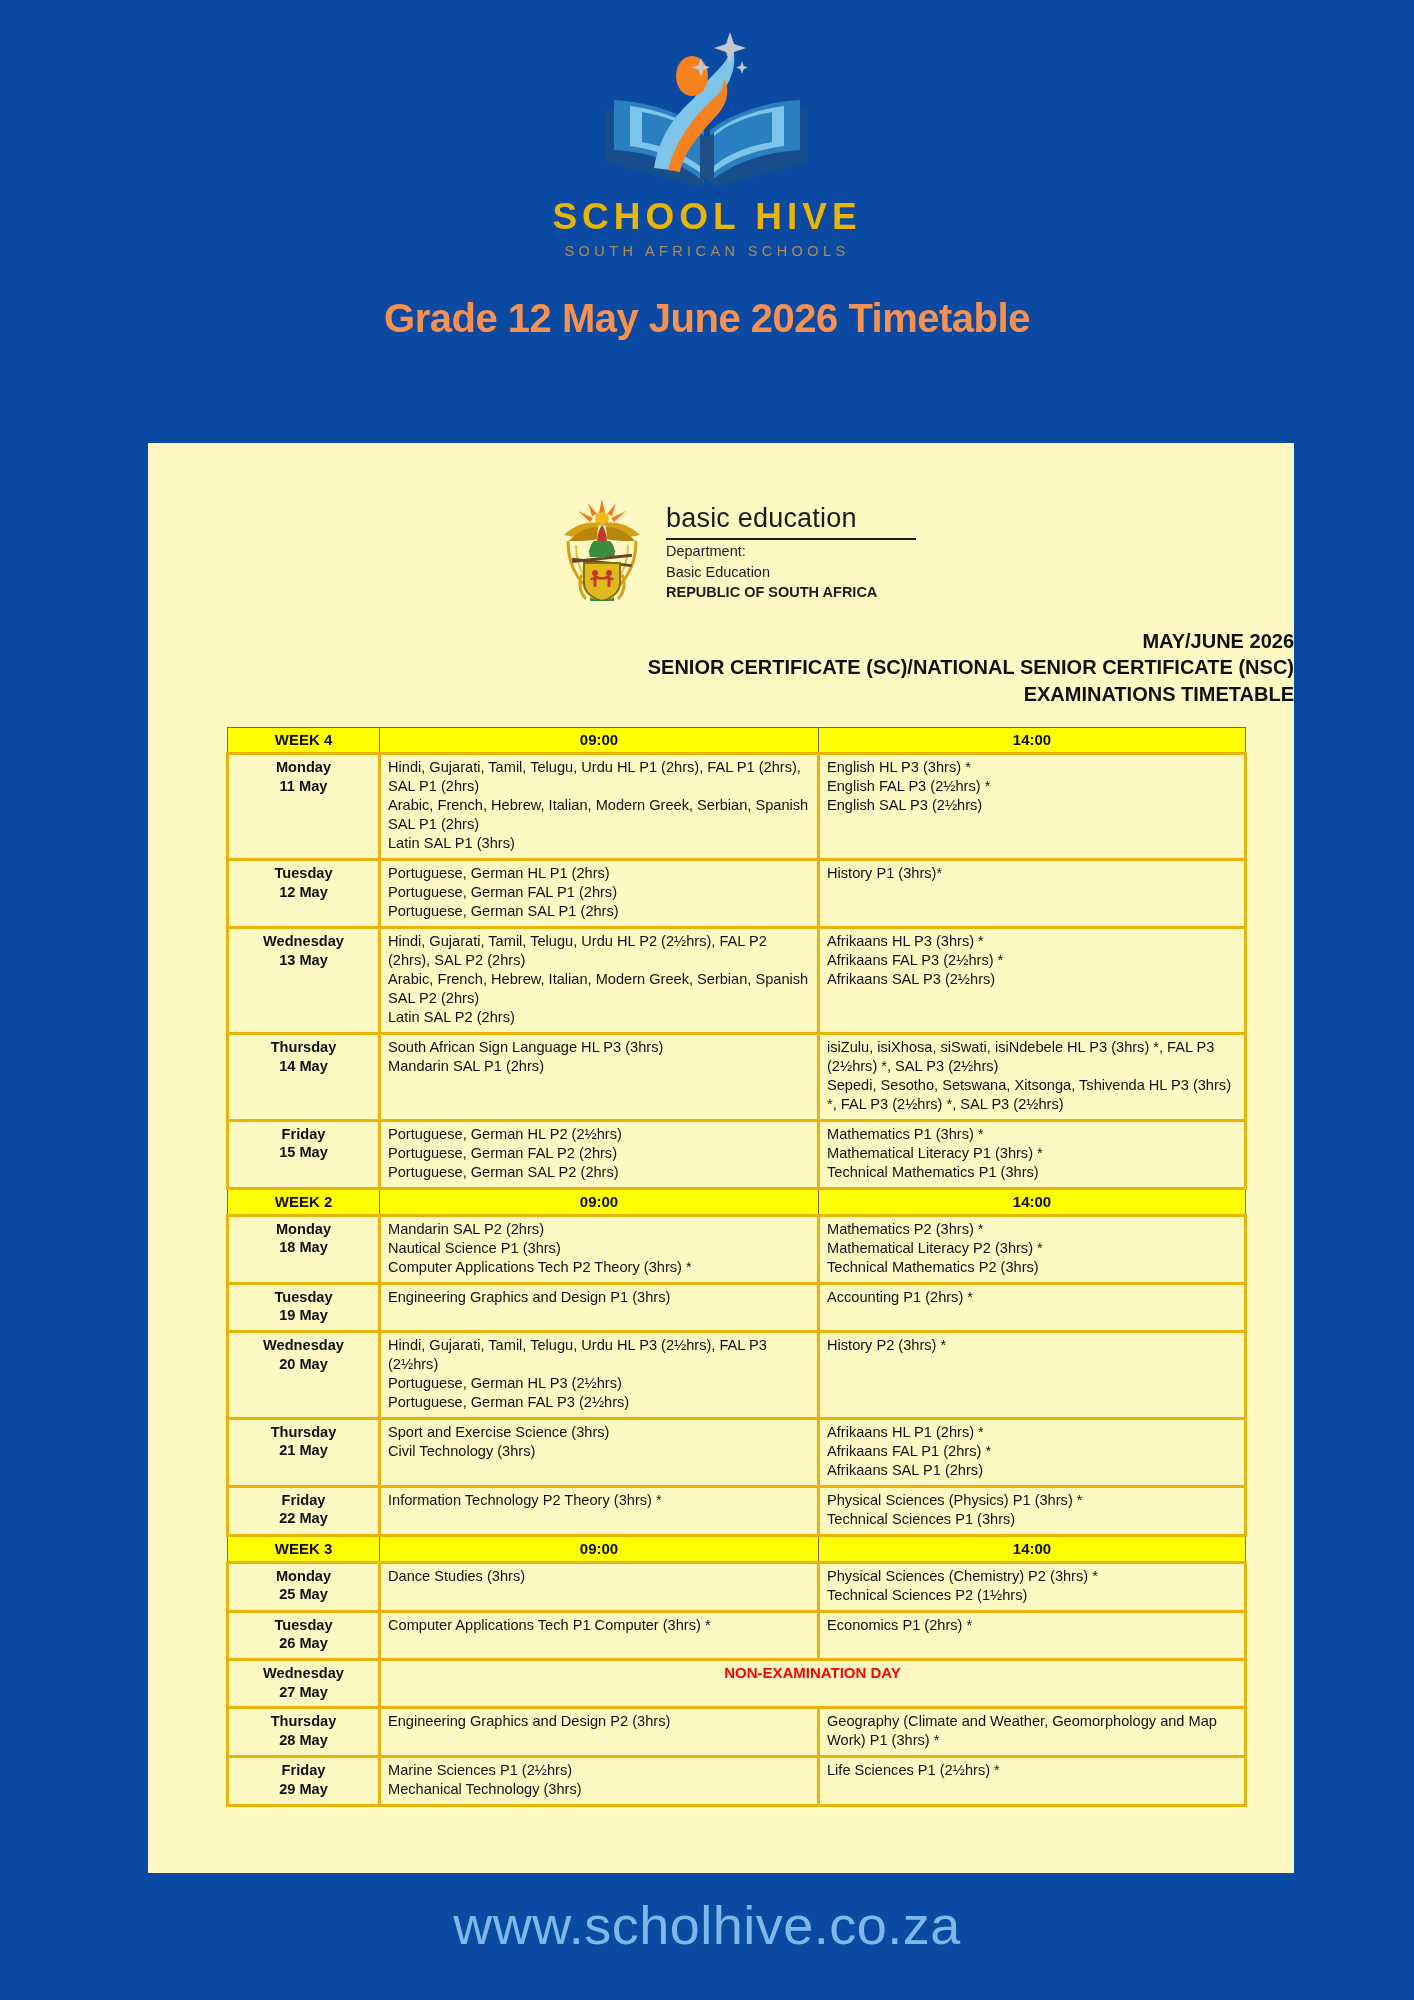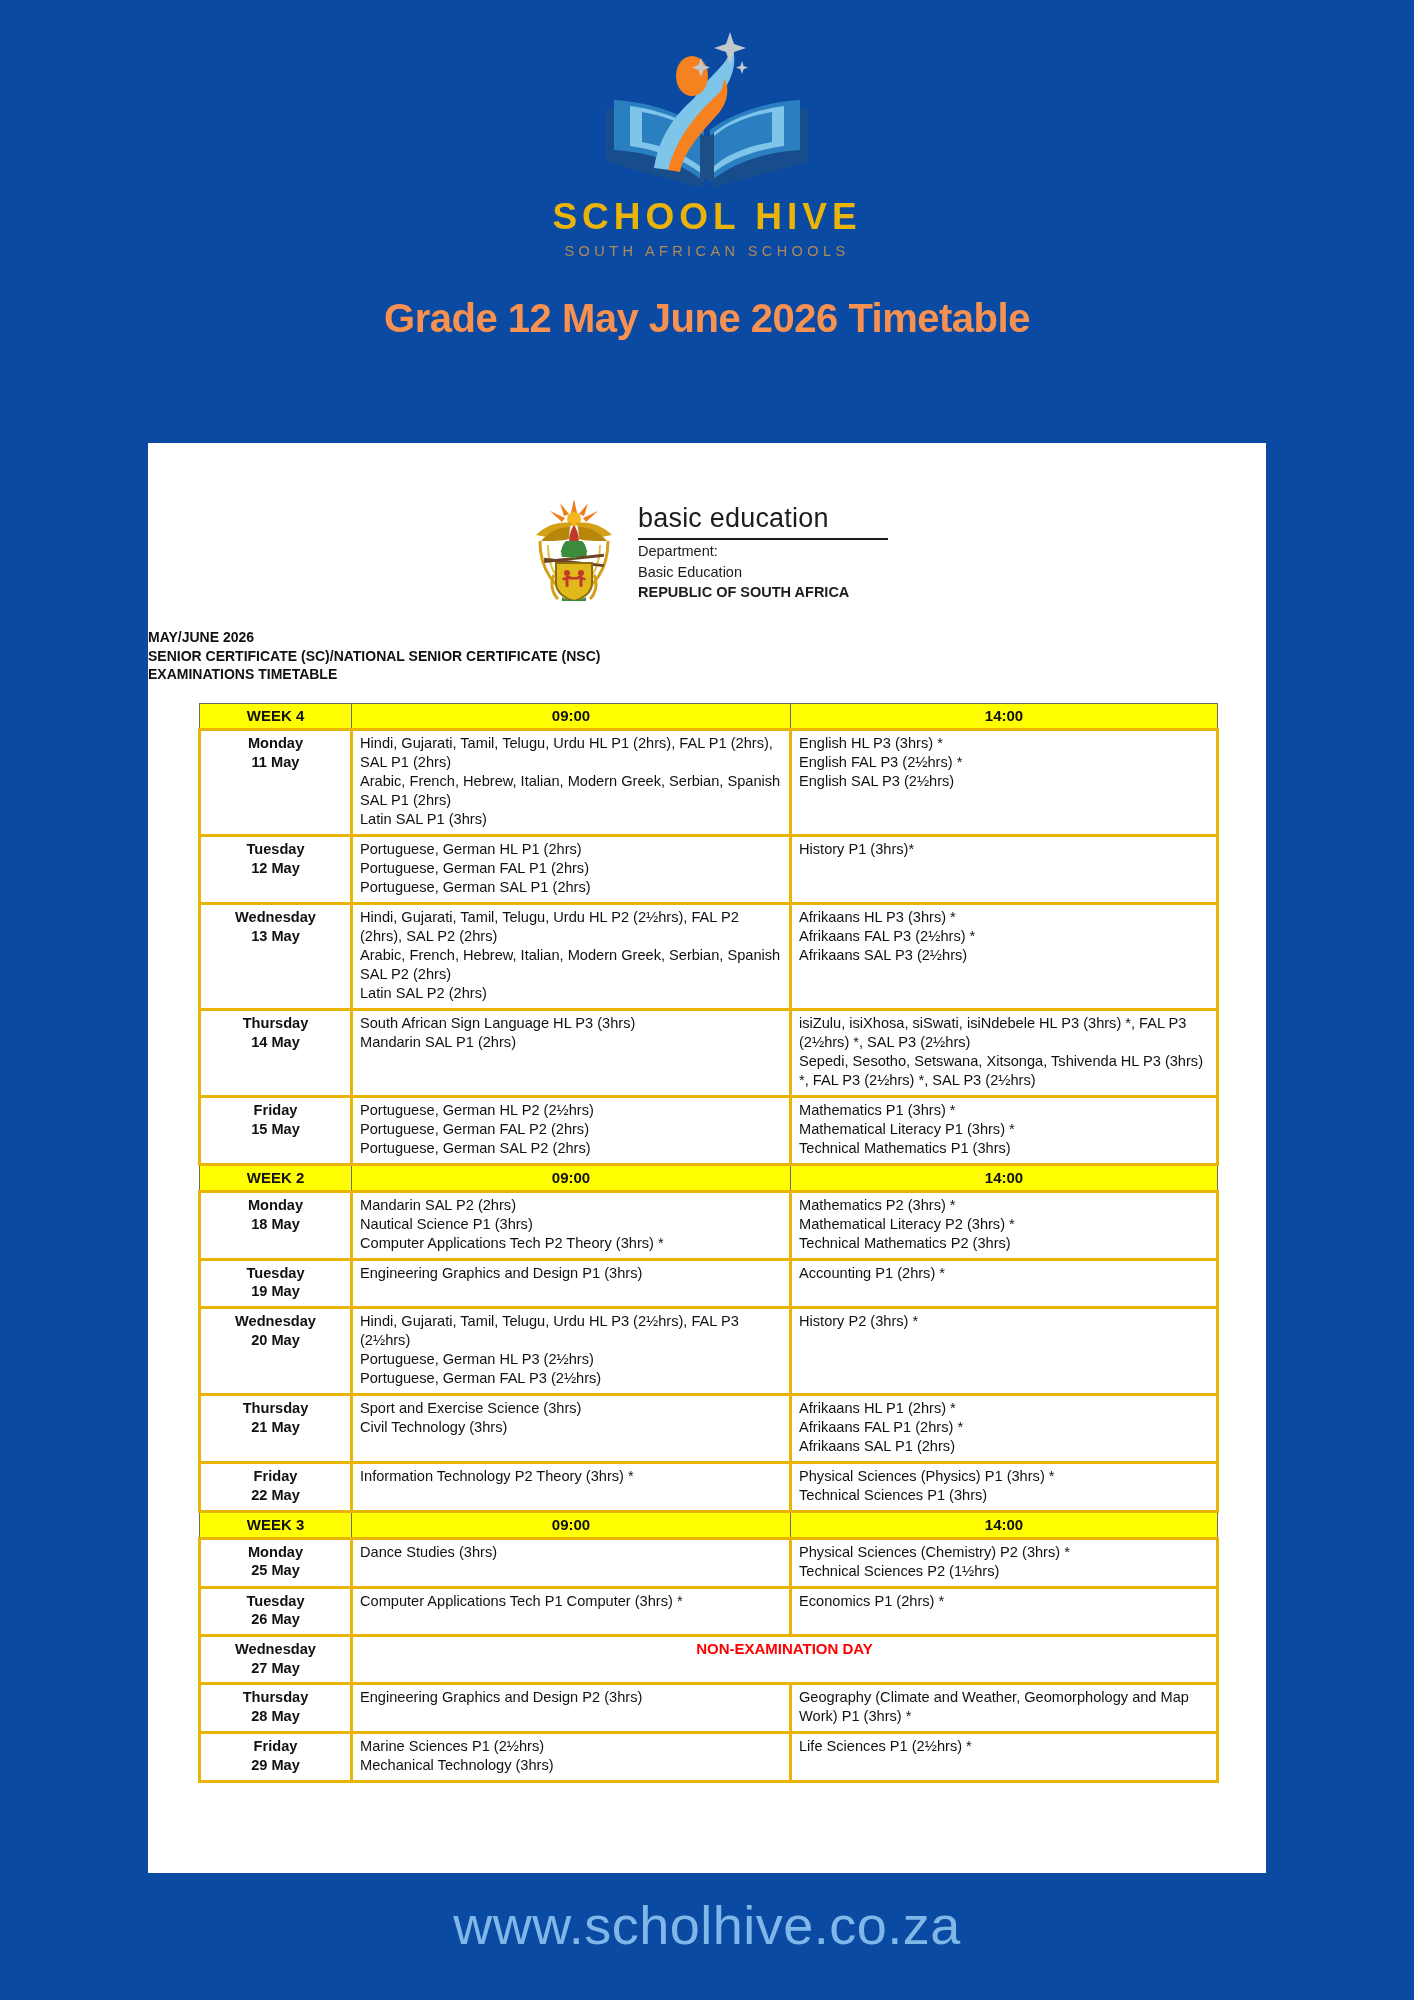--- a/index.html
+++ b/index.html
@@ -59,21 +59,22 @@
     line-height: 1.05;
   }
 
   
   .card {
     position: absolute;
     left: 148px;
     top: 443px;
     width: 1118px;
     height: 1430px;
-    background: #ffffff;
+    background: #fef9c3;
+    padding-left: 28px;
   }
 
   .dbe-header {
     display: flex;
     justify-content: center;
     align-items: flex-start;
     padding-top: 54px;
   }
   .dbe-emblem {
     width: 96px;
@@ -96,24 +97,24 @@
   .dbe-line {
     font-size: 14.5px;
     color: #1c1c1c;
     line-height: 1.22;
     margin-top: 3px;
   }
   .dbe-line.bold { font-weight: 700; }
 
   .exam-heading {
     margin-top: 26px;
-    text-align: left;
+    text-align: right;
     color: #111;
     font-weight: 700;
-    font-size: 14px;
+    font-size: 20px;
     line-height: 1.32;
   }
 
   
   .tt-wrap {
     margin: 20px 50px 0 50px;
   }
   table.tt {
     width: 100%;
     border-collapse: collapse;

